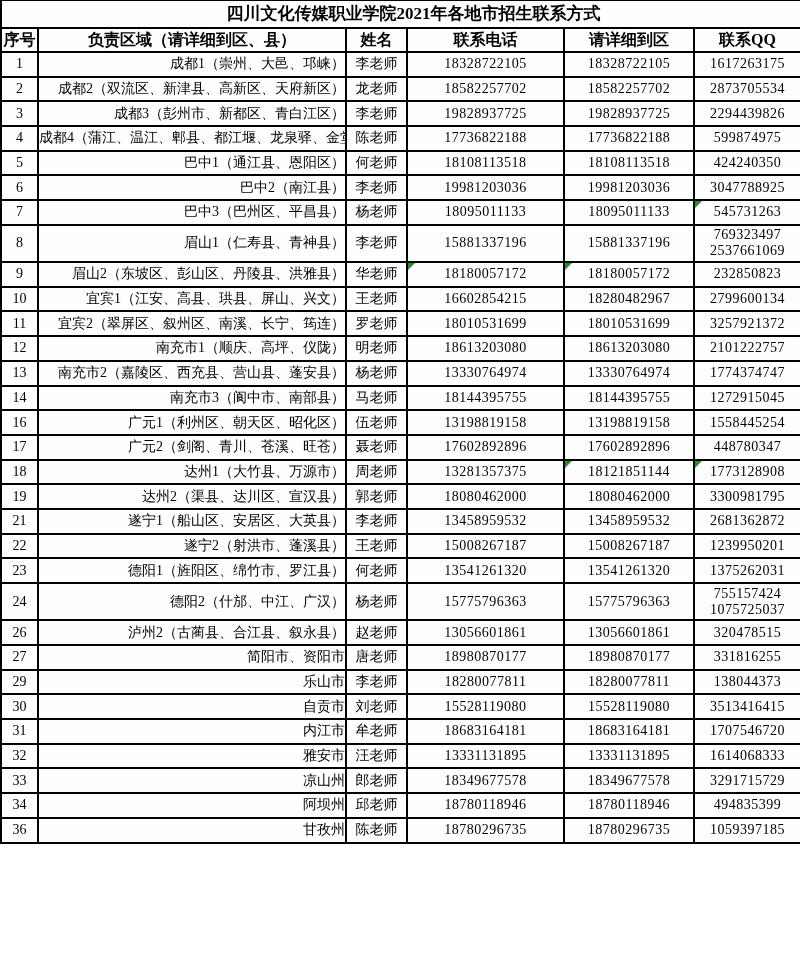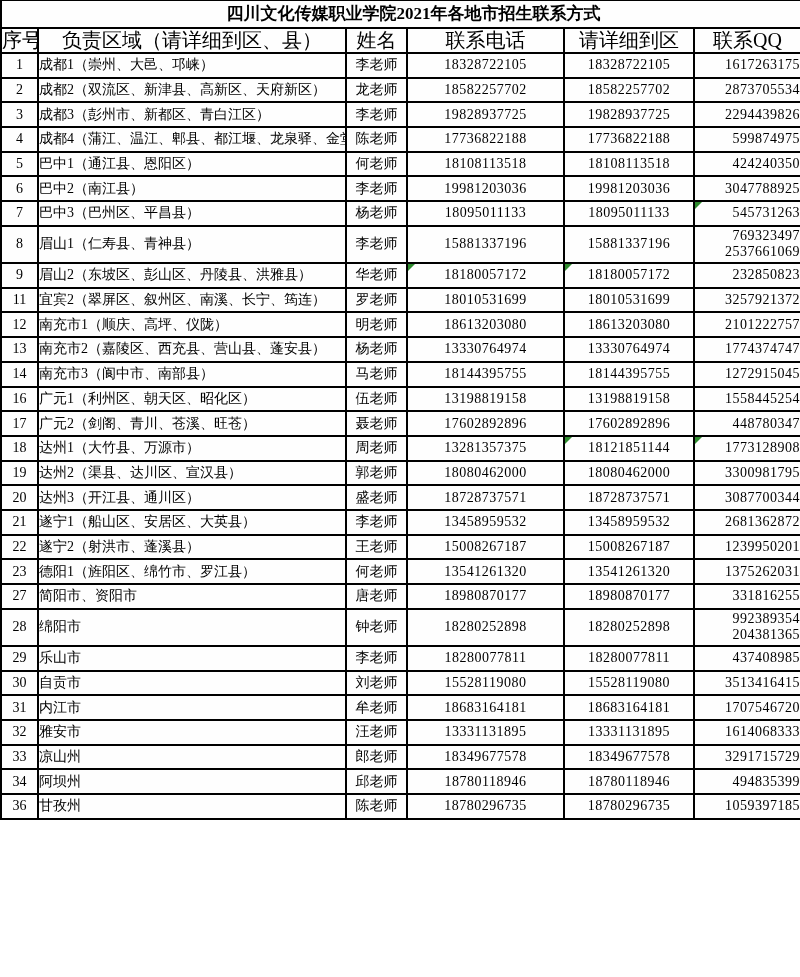--- a/index.html
+++ b/index.html
@@ -33,32 +33,32 @@
     height: 26px;
     text-align: center;
     font-weight: bold;
     font-size: 17px;
     border-top-width: 1px;
     padding-left: 25px;
   }
   .header-row th {
     height: 22px;
     text-align: center;
-    font-weight: normal;
-    font-size: 20px;
+    font-weight: bold;
+    font-size: 16px;
     white-space: nowrap;
   }
   .contact-table tbody tr { height: 24.7px; }
   .contact-table tbody tr.tall { height: 37.3px; }
   .col-index  { text-align: center; }
-  .col-region { text-align: left; padding-left: 4px; white-space: nowrap; }
+  .col-region { text-align: right; padding-left: 4px; white-space: nowrap; }
   .col-name   { text-align: center; margin-left: 12px; }
   .col-phone  { text-align: center; letter-spacing: 0.5px; }
   .col-wechat { text-align: center; letter-spacing: 0.5px; }
-  .col-qq     { text-align: right; white-space: pre-line; letter-spacing: 0.5px; }
+  .col-qq     { text-align: center; white-space: pre-line; letter-spacing: 0.5px; }
   .cell-text { display: inline; }
   .tri {
     position: absolute;
     top: 0;
     left: 0;
     width: 0;
     height: 0;
     border-top: 7px solid #2e8b2e;
     border-right: 7px solid transparent;
   }
@@ -156,20 +156,28 @@
       </tr>
       <tr>
         <td class="col-index"><span class="cell-text">9</span></td>
         <td class="col-region"><span class="cell-text">眉山2（东坡区、彭山区、丹陵县、洪雅县）</span></td>
         <td class="col-name"><span class="cell-text">华老师</span></td>
         <td class="col-phone"><span class="tri"></span><span class="cell-text">18180057172</span></td>
         <td class="col-wechat"><span class="tri"></span><span class="cell-text">18180057172</span></td>
         <td class="col-qq"><span class="cell-text">232850823</span></td>
       </tr>
       <tr>
+        <td class="col-index"><span class="cell-text">10</span></td>
+        <td class="col-region"><span class="cell-text">宜宾1（江安、高县、珙县、屏山、兴文）</span></td>
+        <td class="col-name"><span class="cell-text">王老师</span></td>
+        <td class="col-phone"><span class="cell-text">16602854215</span></td>
+        <td class="col-wechat"><span class="cell-text">18280482967</span></td>
+        <td class="col-qq"><span class="cell-text">2799600134</span></td>
+      </tr>
+      <tr>
         <td class="col-index"><span class="cell-text">11</span></td>
         <td class="col-region"><span class="cell-text">宜宾2（翠屏区、叙州区、南溪、长宁、筠连）</span></td>
         <td class="col-name"><span class="cell-text">罗老师</span></td>
         <td class="col-phone"><span class="cell-text">18010531699</span></td>
         <td class="col-wechat"><span class="cell-text">18010531699</span></td>
         <td class="col-qq"><span class="cell-text">3257921372</span></td>
       </tr>
       <tr>
         <td class="col-index"><span class="cell-text">12</span></td>
         <td class="col-region"><span class="cell-text">南充市1（顺庆、高坪、仪陇）</span></td>
@@ -220,28 +228,20 @@
       </tr>
       <tr>
         <td class="col-index"><span class="cell-text">19</span></td>
         <td class="col-region"><span class="cell-text">达州2（渠县、达川区、宣汉县）</span></td>
         <td class="col-name"><span class="cell-text">郭老师</span></td>
         <td class="col-phone"><span class="cell-text">18080462000</span></td>
         <td class="col-wechat"><span class="cell-text">18080462000</span></td>
         <td class="col-qq"><span class="cell-text">3300981795</span></td>
       </tr>
       <tr>
-        <td class="col-index"><span class="cell-text">20</span></td>
-        <td class="col-region"><span class="cell-text">达州3（开江县、通川区）</span></td>
-        <td class="col-name"><span class="cell-text">盛老师</span></td>
-        <td class="col-phone"><span class="cell-text">18728737571</span></td>
-        <td class="col-wechat"><span class="cell-text">18728737571</span></td>
-        <td class="col-qq"><span class="cell-text">3087700344</span></td>
-      </tr>
-      <tr>
         <td class="col-index"><span class="cell-text">21</span></td>
         <td class="col-region"><span class="cell-text">遂宁1（船山区、安居区、大英县）</span></td>
         <td class="col-name"><span class="cell-text">李老师</span></td>
         <td class="col-phone"><span class="cell-text">13458959532</span></td>
         <td class="col-wechat"><span class="cell-text">13458959532</span></td>
         <td class="col-qq"><span class="cell-text">2681362872</span></td>
       </tr>
       <tr>
         <td class="col-index"><span class="cell-text">22</span></td>
         <td class="col-region"><span class="cell-text">遂宁2（射洪市、蓬溪县）</span></td>
@@ -251,44 +251,52 @@
         <td class="col-qq"><span class="cell-text">1239950201</span></td>
       </tr>
       <tr>
         <td class="col-index"><span class="cell-text">23</span></td>
         <td class="col-region"><span class="cell-text">德阳1（旌阳区、绵竹市、罗江县）</span></td>
         <td class="col-name"><span class="cell-text">何老师</span></td>
         <td class="col-phone"><span class="cell-text">13541261320</span></td>
         <td class="col-wechat"><span class="cell-text">13541261320</span></td>
         <td class="col-qq"><span class="cell-text">1375262031</span></td>
       </tr>
+      <tr class="tall">
+        <td class="col-index"><span class="cell-text">24</span></td>
+        <td class="col-region"><span class="cell-text">德阳2（什邡、中江、广汉）</span></td>
+        <td class="col-name"><span class="cell-text">杨老师</span></td>
+        <td class="col-phone"><span class="cell-text">15775796363</span></td>
+        <td class="col-wechat"><span class="cell-text">15775796363</span></td>
+        <td class="col-qq"><span class="cell-text">755157424
+1075725037</span></td>
+      </tr>
+      <tr>
+        <td class="col-index"><span class="cell-text">26</span></td>
+        <td class="col-region"><span class="cell-text">泸州2（古蔺县、合江县、叙永县）</span></td>
+        <td class="col-name"><span class="cell-text">赵老师</span></td>
+        <td class="col-phone"><span class="cell-text">13056601861</span></td>
+        <td class="col-wechat"><span class="cell-text">13056601861</span></td>
+        <td class="col-qq"><span class="cell-text">320478515</span></td>
+      </tr>
       <tr>
         <td class="col-index"><span class="cell-text">27</span></td>
         <td class="col-region"><span class="cell-text">简阳市、资阳市</span></td>
         <td class="col-name"><span class="cell-text">唐老师</span></td>
         <td class="col-phone"><span class="cell-text">18980870177</span></td>
         <td class="col-wechat"><span class="cell-text">18980870177</span></td>
         <td class="col-qq"><span class="cell-text">331816255</span></td>
       </tr>
-      <tr class="tall">
-        <td class="col-index"><span class="cell-text">28</span></td>
-        <td class="col-region"><span class="cell-text">绵阳市</span></td>
-        <td class="col-name"><span class="cell-text">钟老师</span></td>
-        <td class="col-phone"><span class="cell-text">18280252898</span></td>
-        <td class="col-wechat"><span class="cell-text">18280252898</span></td>
-        <td class="col-qq"><span class="cell-text">992389354
-204381365</span></td>
-      </tr>
       <tr>
         <td class="col-index"><span class="cell-text">29</span></td>
         <td class="col-region"><span class="cell-text">乐山市</span></td>
         <td class="col-name"><span class="cell-text">李老师</span></td>
         <td class="col-phone"><span class="cell-text">18280077811</span></td>
         <td class="col-wechat"><span class="cell-text">18280077811</span></td>
-        <td class="col-qq"><span class="cell-text">437408985</span></td>
+        <td class="col-qq"><span class="cell-text">138044373</span></td>
       </tr>
       <tr>
         <td class="col-index"><span class="cell-text">30</span></td>
         <td class="col-region"><span class="cell-text">自贡市</span></td>
         <td class="col-name"><span class="cell-text">刘老师</span></td>
         <td class="col-phone"><span class="cell-text">15528119080</span></td>
         <td class="col-wechat"><span class="cell-text">15528119080</span></td>
         <td class="col-qq"><span class="cell-text">3513416415</span></td>
       </tr>
       <tr>

